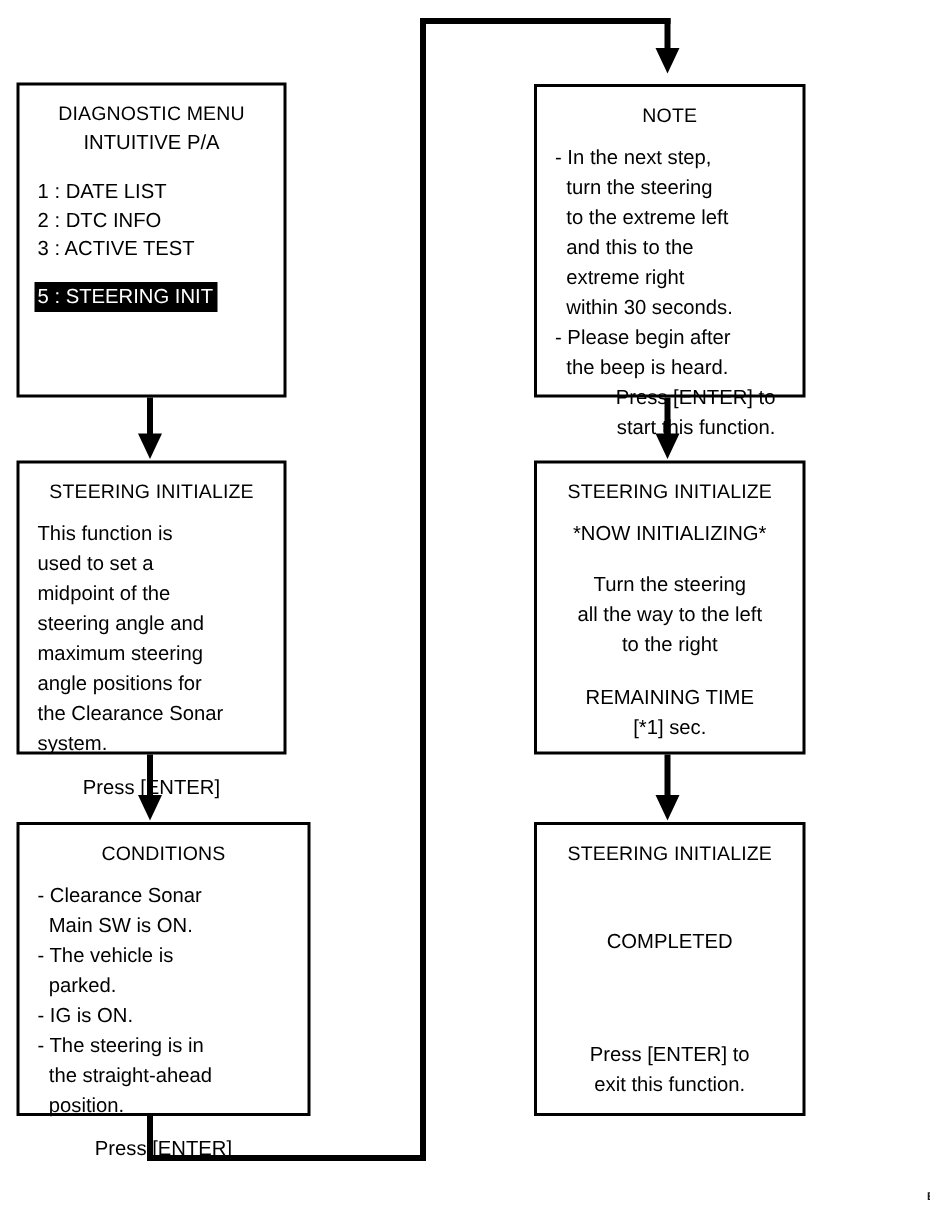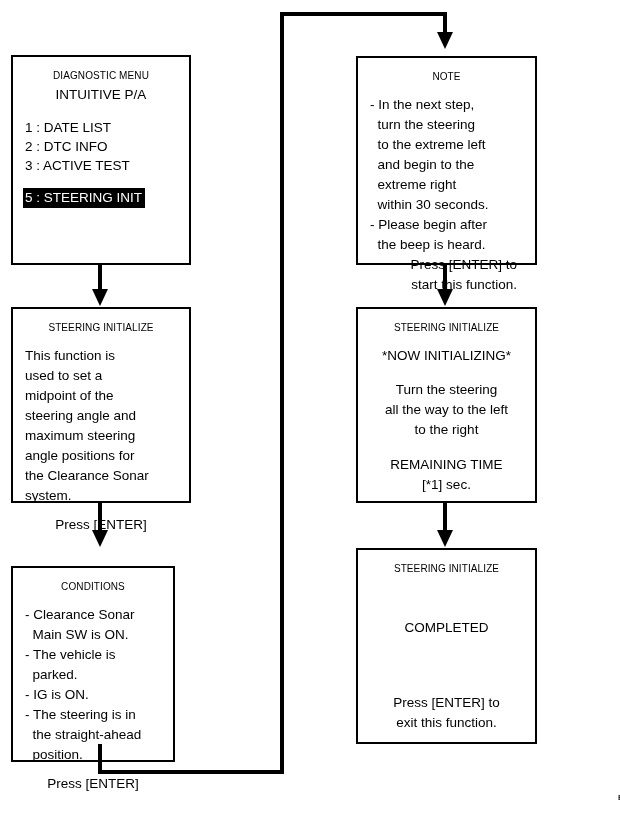--- a/index.html
+++ b/index.html
@@ -32,21 +32,21 @@
     position: absolute;
     left: 0;
     right: 0;
     top: 0;
     padding: 9px 12px 6px 12px;
     box-sizing: border-box;
   }
 
   .scr-title {
     text-align: center;
-    font-size: 10px;
+    font-size: 13px;
     line-height: 19px;
     letter-spacing: .1px;
     white-space: nowrap;
   }
   .scr-subtitle {
     text-align: center;
     font-size: 13.5px;
     line-height: 19px;
     white-space: nowrap;
   }
@@ -160,21 +160,21 @@
       <div class="gap-sm"></div>
       <div class="scr-footer">
         <span class="ln">Press [ENTER]</span>
       </div>
     </div>
   </div>
 
   <div class="conn-v" style="left:98px; top:503px; height:36px;"></div>
   <div class="arrowhead" style="left:92px; top:530px;"></div>
 
-  <div class="screen" style="left:11px; top:548px; width:164px; height:196px;margin-top:18px;">
+  <div class="screen" style="left:11px; top:548px; width:196px; height:196px;">
     <div class="screen-inner">
       <div class="scr-title">CONDITIONS</div>
       <div class="gap-sm"></div>
       <div class="scr-body left">
         <span class="ln">- Clearance Sonar</span>
         <span class="ln">  Main SW is ON.</span>
         <span class="ln">- The vehicle is</span>
         <span class="ln">  parked.</span>
         <span class="ln">- IG is ON.</span>
         <span class="ln">- The steering is in</span>
@@ -196,21 +196,21 @@
   <div class="arrowhead" style="left:437px; top:32px;"></div>
 
   <div class="screen" style="left:356px; top:56px; width:181px; height:209px;">
     <div class="screen-inner">
       <div class="scr-title">NOTE</div>
       <div class="gap-sm"></div>
       <div class="scr-body left">
         <span class="ln">- In the next step,</span>
         <span class="ln">  turn the steering</span>
         <span class="ln">  to the extreme left</span>
-        <span class="ln">  and begin to the</span>
+        <span class="ln">  and this to the</span>
         <span class="ln">  extreme right</span>
         <span class="ln">  within 30 seconds.</span>
         <span class="ln">- Please begin after</span>
         <span class="ln">  the beep is heard.</span>
       </div>
       <div class="scr-footer" style="text-align:right; padding-right:6px;">
         <span class="ln">Press [ENTER] to</span>
         <span class="ln">start this function.</span>
       </div>
     </div>

